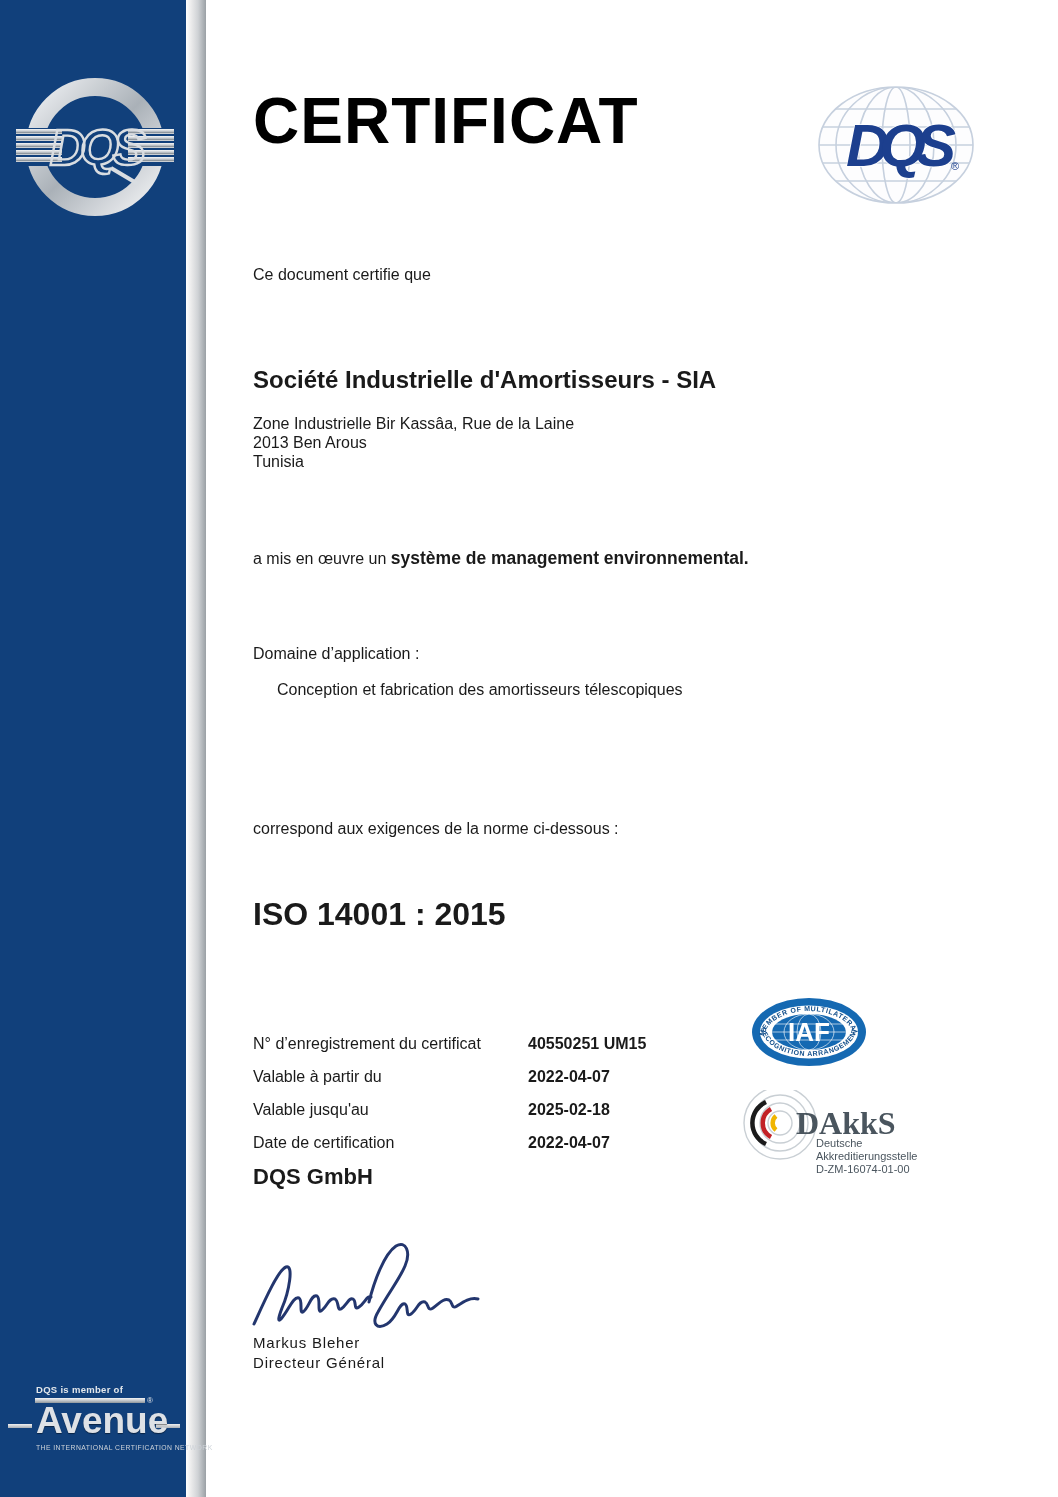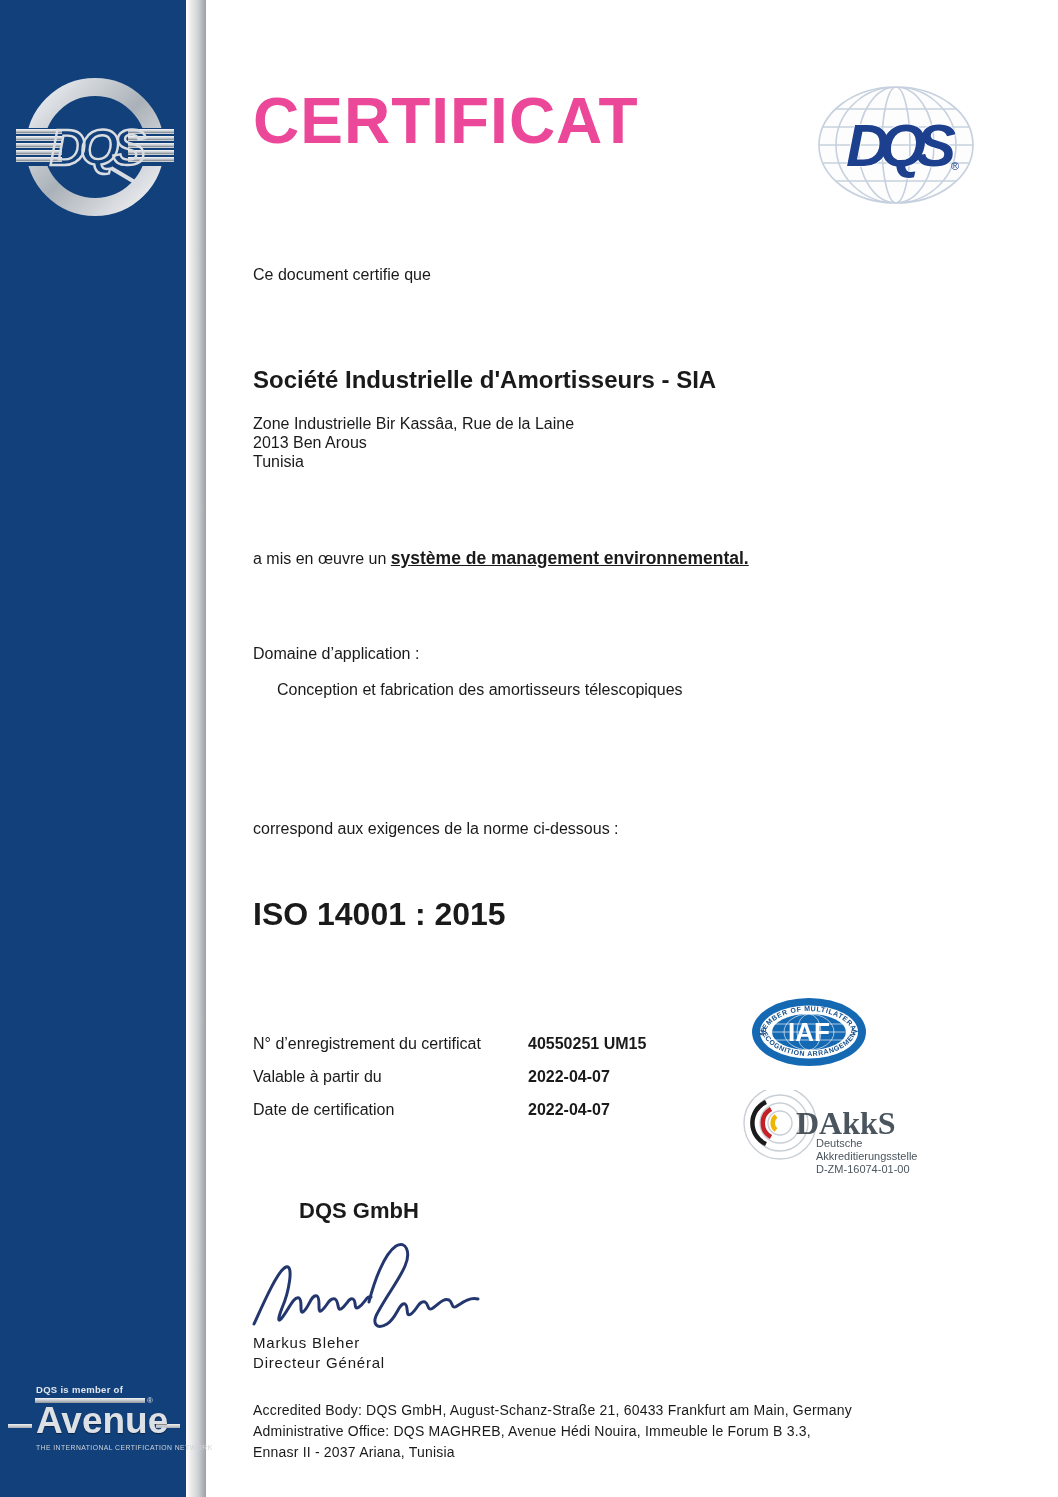--- a/index.html
+++ b/index.html
@@ -32,43 +32,43 @@
   .iqnet-dash.left{left:2px;} .iqnet-dash.right{left:150px;}
   .iqnet-name{
     position:absolute;left:30px;top:18px;font-size:37px;font-weight:bold;letter-spacing:0px;
     color:#dde1e6;text-shadow:0 1px 1px rgba(0,0,0,.45);
     font-family:"Liberation Sans", sans-serif;
   }
   .iqnet-tagline{position:absolute;left:30px;top:62px;font-size:6.8px;letter-spacing:.45px;color:#ced3d9;white-space:nowrap;}
   
   .title{
     position:absolute;left:253px;top:84px;
-    font-size:64px;font-weight:bold;letter-spacing:1px;color:#ec4899;
+    font-size:64px;font-weight:bold;letter-spacing:1px;color:#000000;
   }
   .globe-logo{position:absolute;left:818px;top:84px;width:160px;height:122px;}
   
   .intro{position:absolute;left:253px;top:266px;font-size:16px;}
   .company-name{position:absolute;left:253px;top:366px;font-size:24px;font-weight:bold;}
   .company-address{position:absolute;left:253px;top:414px;font-size:16px;line-height:19px;}
   .statement{position:absolute;left:253px;top:548px;font-size:16px;}
-  .statement b{font-size:17.5px;text-decoration:underline;}
+  .statement b{font-size:17.5px;}
   .scope-label{position:absolute;left:253px;top:645px;font-size:16px;}
   .scope-text{position:absolute;left:253px;top:681px;font-size:16px;margin-left:24px;}
   .audit{position:absolute;left:253px;top:816px;font-size:16px;line-height:26px;width:720px;}
   .standard{position:absolute;left:253px;top:896px;font-size:32px;font-weight:bold;}
   
   .details{position:absolute;left:253px;top:1023px;font-size:16px;margin-top:12px;}
   .detail-row{display:flex;height:33px;align-items:flex-start;}
   .detail-label{width:275px;}
   .detail-value{font-weight:bold;}
   
   .iaf-logo{position:absolute;left:750px;top:997px;width:118px;height:70px;}
   .dakks-logo{position:absolute;left:740px;top:1090px;width:225px;height:88px;}
   
-  .issuer-name{position:absolute;left:253px;top:1198px;font-size:22px;font-weight:bold;margin-left:46px;}
+  .issuer-name{position:absolute;left:253px;top:1164px;font-size:22px;font-weight:bold;}
   .signature{position:absolute;left:248px;top:1236px;width:250px;height:100px;}
   .signer-name{position:absolute;left:253px;top:1334px;font-size:15px;letter-spacing:.8px;}
   .signer-title{position:absolute;left:253px;top:1354px;font-size:15px;letter-spacing:.8px;}
   
   .footer{position:absolute;left:253px;top:1400px;font-size:14px;line-height:21px;letter-spacing:.2px;width:720px;}
 </style>
 </head>
 <body>
 
 <div class="page">
@@ -165,20 +165,24 @@
   <div class="details">
     <div class="detail-row">
       <div class="detail-label">N° d’enregistrement du certificat</div>
       <div class="detail-value">40550251 UM15</div>
     </div>
     <div class="detail-row">
       <div class="detail-label">Valable à partir du</div>
       <div class="detail-value">2022-04-07</div>
     </div>
     <div class="detail-row">
+      <div class="detail-label">Valable jusqu'au</div>
+      <div class="detail-value">2025-02-18</div>
+    </div>
+    <div class="detail-row">
       <div class="detail-label">Date de certification</div>
       <div class="detail-value">2022-04-07</div>
     </div>
   </div>
 
   <svg class="iaf-logo" viewBox="0 0 118 70">
     <defs>
       <path id="iafTop" d="M 14,41 A 45,27 0 0 1 104,41"></path>
       <path id="iafBottom" d="M 11,30 A 48,29 0 0 0 107,30"></path>
     </defs>
@@ -224,19 +228,14 @@
              C79,71 81,61 87,63 C91,65 89,75 93,73 C99,69 101,61 105,63 C109,65 105,75 111,71
              C117,67 119,59 123,61
              M121,66 C126,46 136,18 148,10 C158,4 163,16 157,30 C151,44 141,56 130,76
              C123,88 129,94 139,88 C149,82 151,66 157,68 C161,70 157,82 163,78
              C169,74 171,64 177,66 C181,68 179,76 185,72 C191,68 195,62 201,64
              C205,66 203,74 209,70 C215,66 222,61 230,63" fill="none" stroke="#23366E" stroke-width="3" stroke-linecap="round" stroke-linejoin="round"></path>
   </svg>
   <div class="signer-name">Markus Bleher</div>
   <div class="signer-title">Directeur Général</div>
 
-  <div class="footer">
-    <div>Accredited Body: DQS GmbH, August-Schanz-Straße 21, 60433 Frankfurt am Main, Germany</div>
-    <div>Administrative Office: DQS MAGHREB, Avenue Hédi Nouira, Immeuble le Forum B 3.3,</div>
-    <div>Ennasr II - 2037 Ariana, Tunisia</div>
-  </div>
 
 </div>
 
 </body></html>

